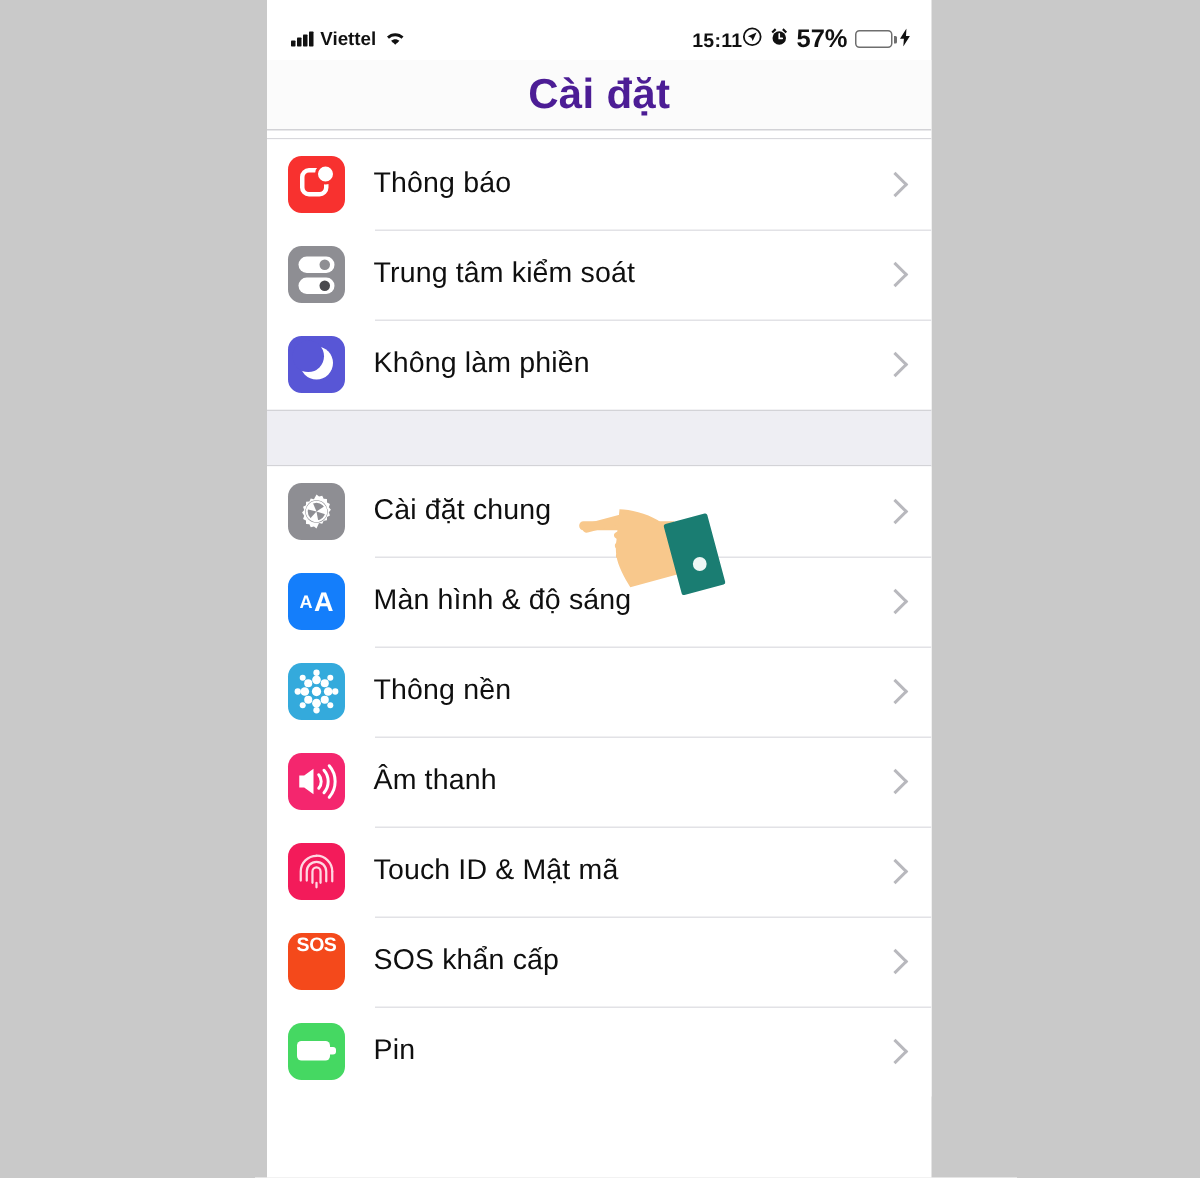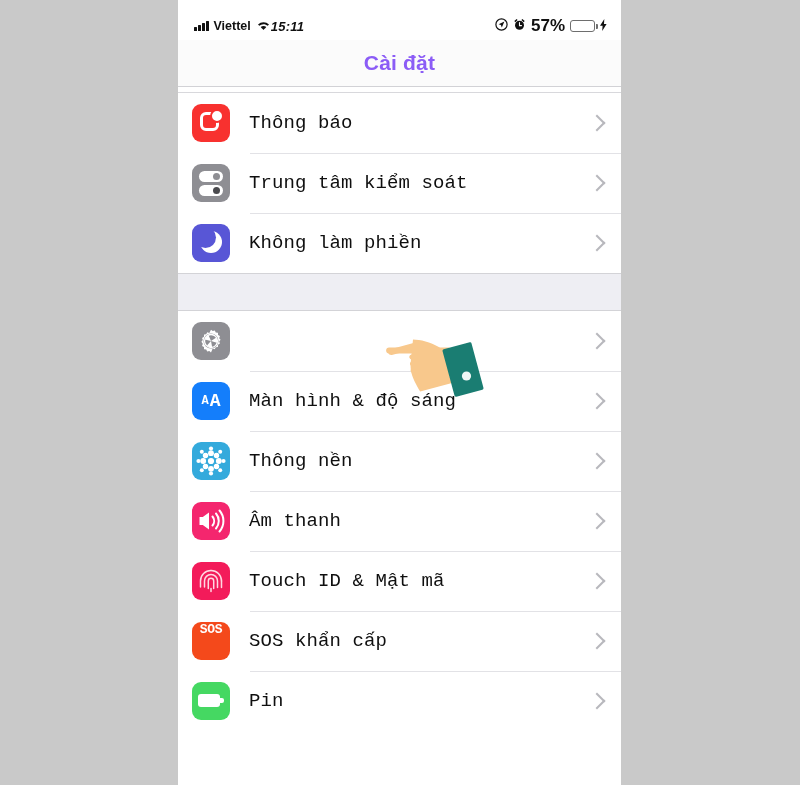--- a/index.html
+++ b/index.html
@@ -29,21 +29,21 @@
     display: flex;
     align-items: center;
     padding: 0 14px 0 16px;
     font-size: 13px;
     font-weight: bold;
     color: #111;
     box-sizing: border-box;
     margin-top: 12px;
   }
   .sb-left { display: flex; align-items: center; gap: 5px; }
-  .sb-center { flex: 1; text-align: left; letter-spacing: .2px; font-style: italic; }
+  .sb-center { flex: 1; text-align: right; letter-spacing: .2px; }
   .sb-right { display: flex; align-items: center; gap: 5px; }
 
   .bars { display: flex; align-items: flex-end; gap: 1.5px; height: 10px; }
   .bars i { display:block; width: 2.5px; background: #111; border-radius: .5px; }
   .bars i:nth-child(1){ height: 4px; }
   .bars i:nth-child(2){ height: 6px; }
   .bars i:nth-child(3){ height: 8px; }
   .bars i:nth-child(4){ height: 10px; }
 
   .carrier { font-size: 12.5px; font-weight: bold; }
@@ -70,23 +70,23 @@
   
   .navbar {
     height: 46px;
     display: flex;
     align-items: center;
     justify-content: center;
     background: #fbfbfb;
     position: relative;
   }
   .navbar .title {
-    font-size: 21px;
+    font-size: 28px;
     font-weight: bold;
-    color: #8b5cf6;
+    color: #4c1d95;
     letter-spacing: .2px;
   }
   .nav-sep {
     height: 5px;
     background: #ffffff;
     border-top: 1px solid #d2d2d6;
     border-bottom: 1px solid #d8d8dc;
   }
 
   
@@ -98,21 +98,20 @@
     border-bottom: 1px solid #d3d3d7;
   }
   .row {
     display: flex;
     align-items: center;
     height: 60px;
     padding-left: 14px;
     position: relative;
     background: #fff;
     box-sizing: border-box;
-    font-family: Liberation Mono, monospace;
   }
   .row + .row:before {
     content: "";
     position: absolute;
     left: 72px; right: 0; top: 0;
     height: 1px;
     background: #e2e2e6;
   }
   .group:last-child .row:last-child:after {
     content: "";
@@ -333,20 +332,21 @@
       <div class="icon ic-gen">
         <svg class="gear" viewBox="0 0 40 40">
           <path fill="#ffffff" d="M20 2.5l2.6 2.2 3.3-.9 1.4 3.1 3.4.4.1 3.4 3 1.7-1.2 3.2 2.2 2.6-2.2 2.6 1.2 3.2-3 1.7-.1 3.4-3.4.4-1.4 3.1-3.3-.9L20 37.5l-2.6-2.2-3.3.9-1.4-3.1-3.4-.4-.1-3.4-3-1.7 1.2-3.2L5.2 21l2.2-2.6-1.2-3.2 3-1.7.1-3.4 3.4-.4 1.4-3.1 3.3.9z"></path>
           <circle cx="20" cy="20" r="11.5" fill="#8e8e93"></circle>
           <circle cx="20" cy="20" r="10" fill="none" stroke="#ffffff" stroke-width="2"></circle>
           <path fill="#ffffff" d="M20 20l8.2-5.5c1.6 2.4 1.9 5.6.8 8.3z"></path>
           <path fill="#ffffff" d="M20 20l-9.6-2.3c.8-3 3-5.4 5.9-6.5z"></path>
           <path fill="#ffffff" d="M20 20l1.8 9.8c-3 .5-6-.6-8-2.8z"></path>
         </svg>
       </div>
+      <div class="label">Cài đặt chung</div>
       <span class="chev"></span>
     </div>
 
     <div class="row">
       <div class="icon ic-disp">
         <span class="a-sm">A</span>
           <span class="a-lg">A</span>
       </div>
       <div class="label">Màn hình &amp; độ sáng</div>
       <span class="chev"></span>

